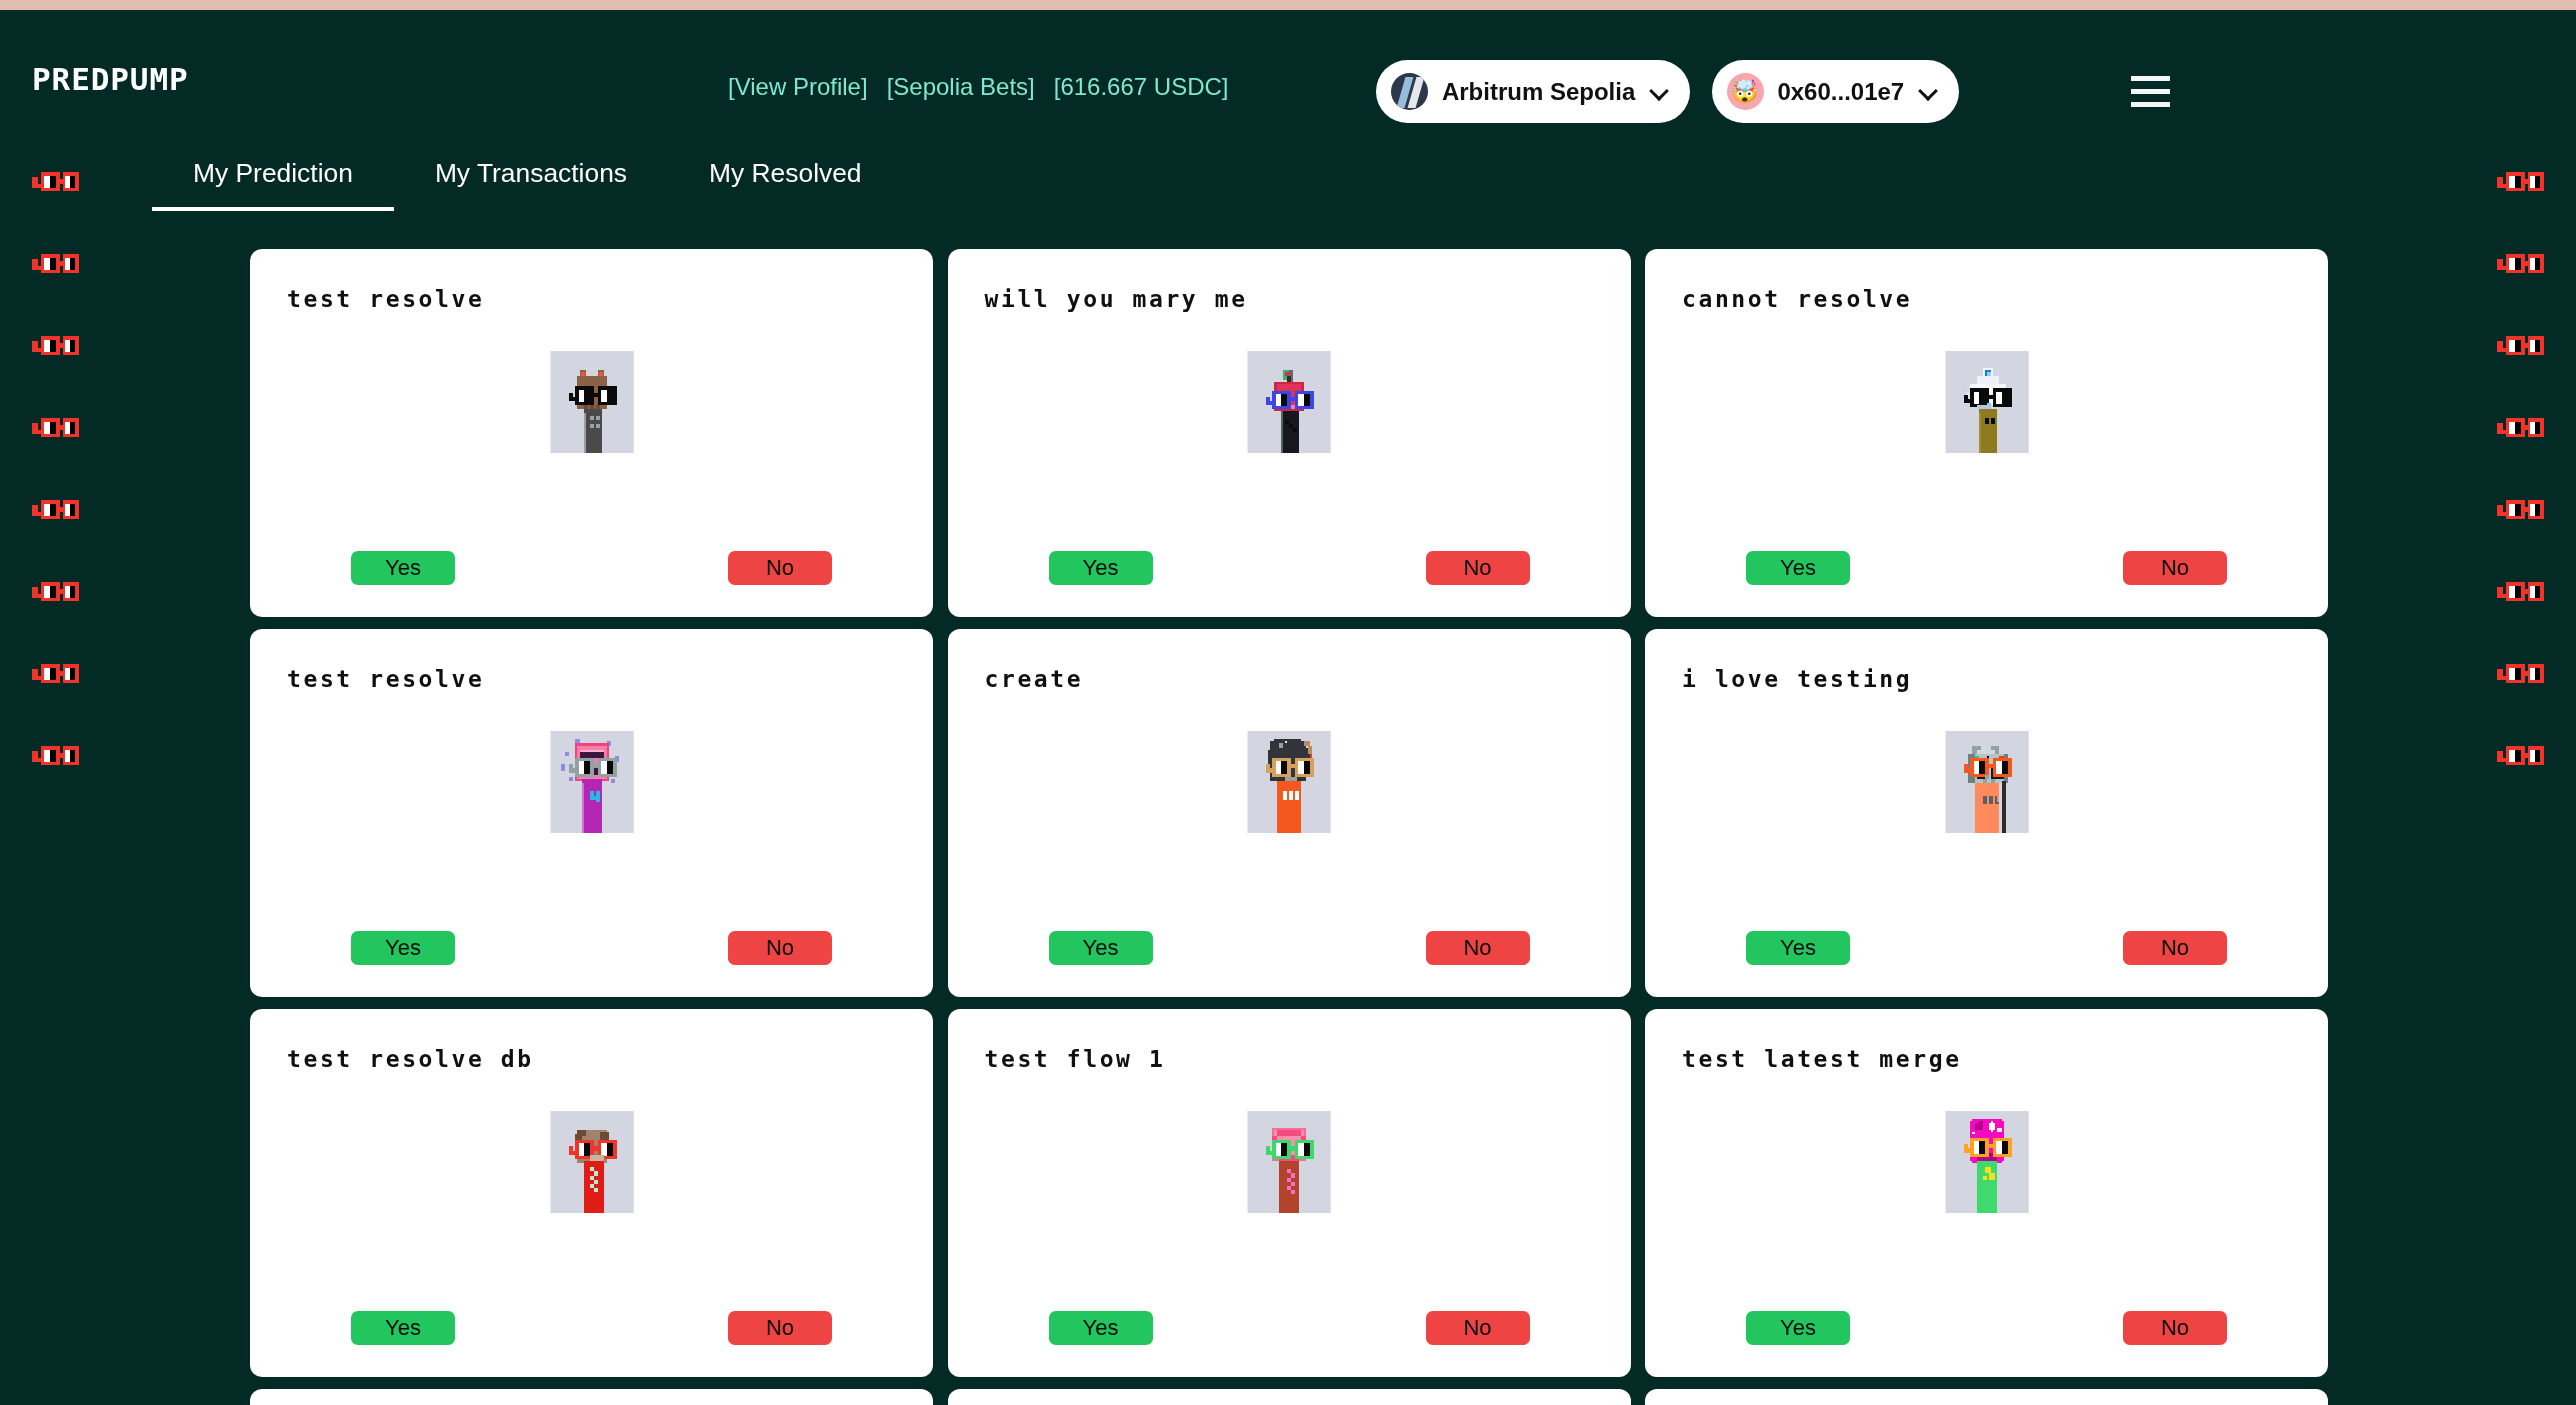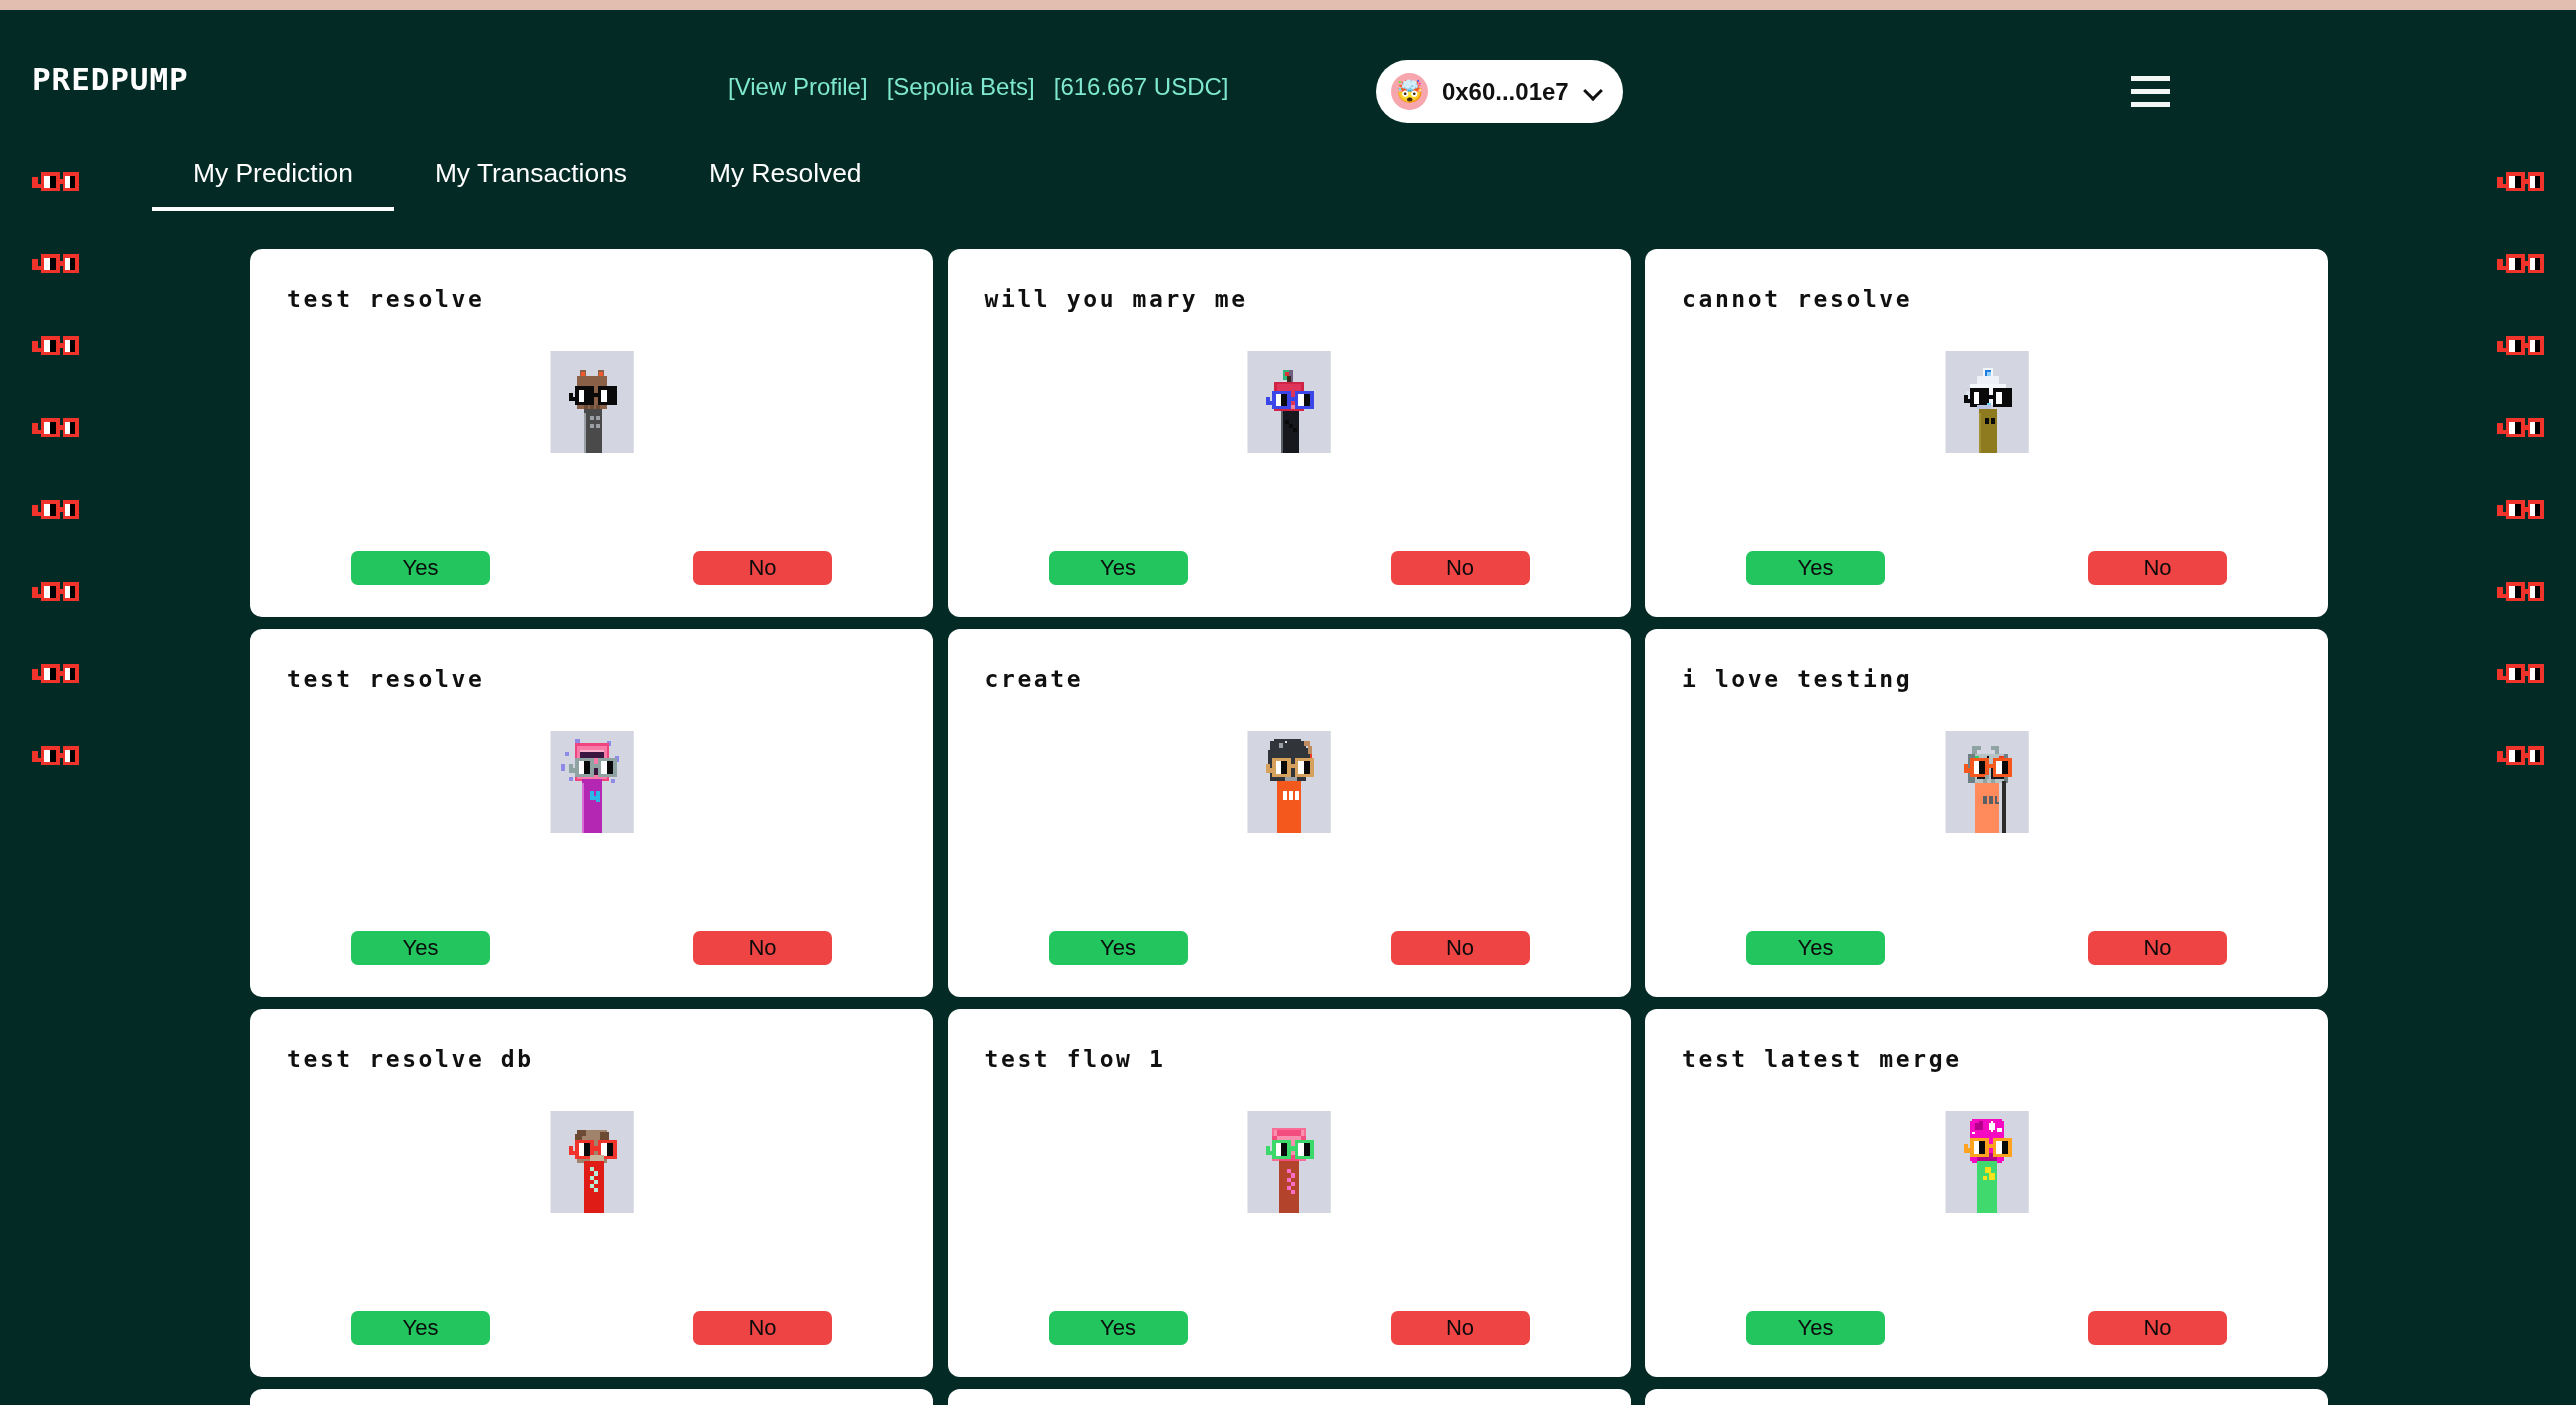--- a/index.html
+++ b/index.html
@@ -239,21 +239,21 @@
 
   .card-actions {
     position: absolute;
     left: 0; right: 0;
     bottom: 32px;
     display: flex;
     justify-content: space-between;
     padding: 0 101px;
   }
   .btn {
-    width: 139px;
+    width: 104px;
     height: 34px;
     border: none;
     border-radius: 6.8px;
     font-size: 22px;
     font-family: "Liberation Sans", sans-serif;
     color: #0b0b0b;
     cursor: pointer;
     line-height: 34px;
     text-align: center;
     padding: 0;
@@ -269,20 +269,25 @@
 <div class="header">
   <div class="logo">PREDPUMP</div>
 
   <div class="nav-links">
     <span class="nav-link">[View Profile]</span>
     <span class="nav-link">[Sepolia Bets]</span>
     <span class="nav-link">[616.667 USDC]</span>
   </div>
 
   <div class="pill-group">
+    <div class="pill">
+      <span class="arb-logo"></span>
+      <span class="pill-label">Arbitrum Sepolia</span>
+      <span class="chev"></span>
+    </div>
     <div class="pill">
       <span class="avatar-dot">🤯</span>
       <span class="pill-label">0x60...01e7</span>
       <span class="chev"></span>
     </div>
   </div>
 
   <div class="hamburger">
     <span></span>
     <span></span>

